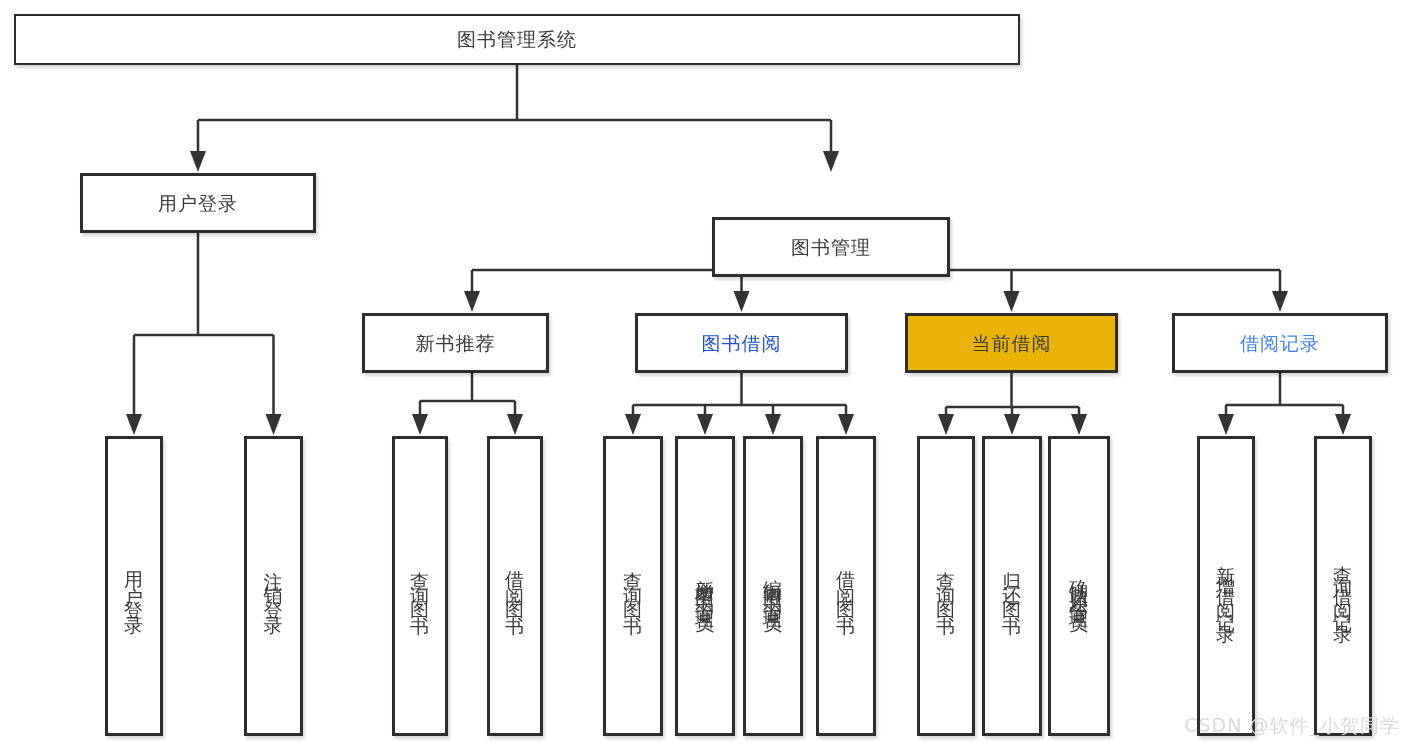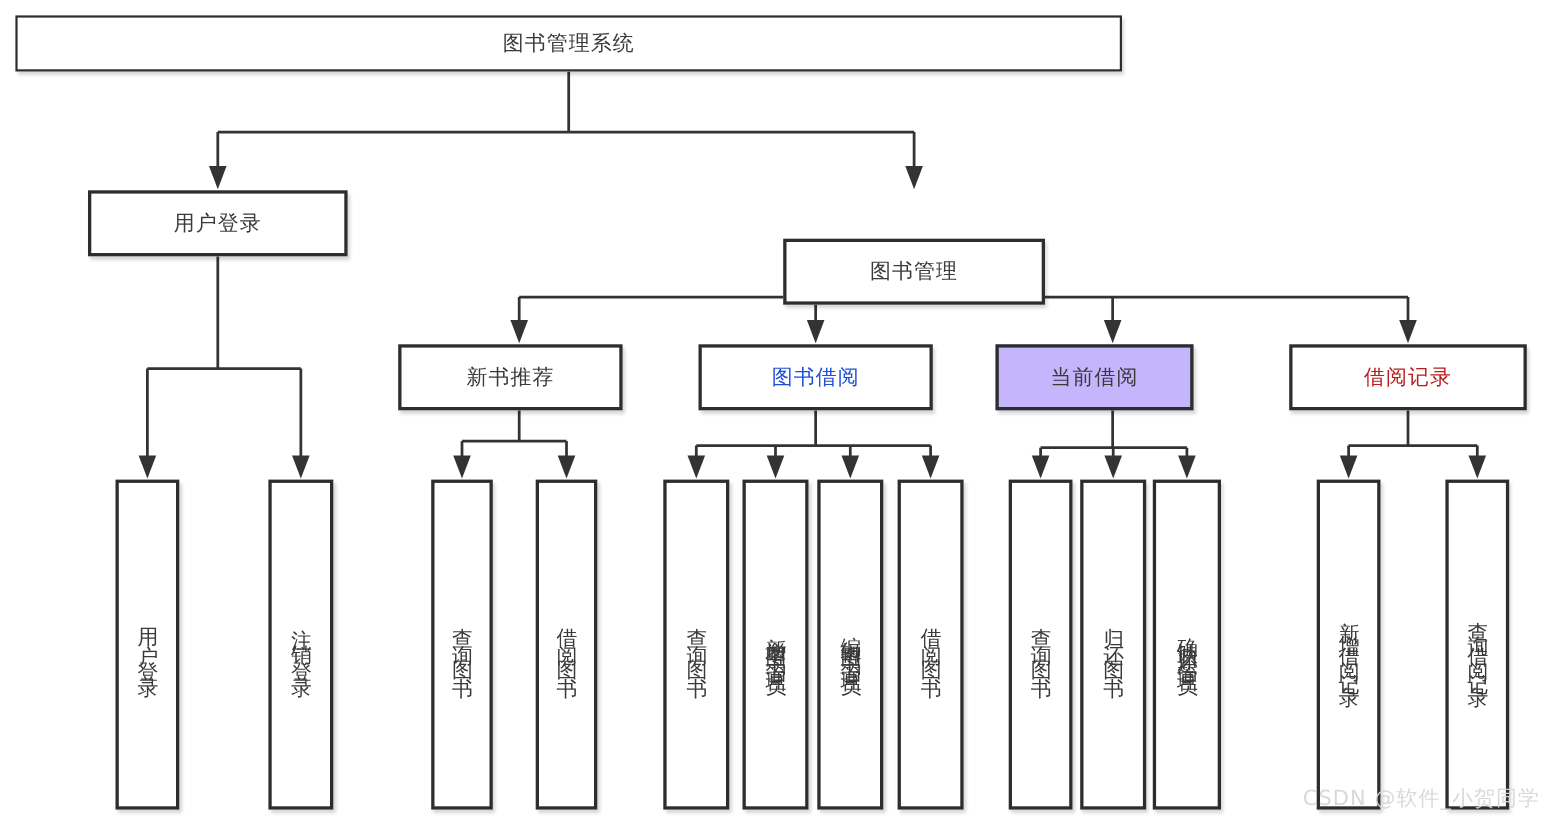--- a/index.html
+++ b/index.html
@@ -101,31 +101,31 @@
   <div class="watermark">CSDN @软件_小贺同学</div>
 <div class="node root" style="left: 14px; top: 14px; width: 1006px; height: 51px; border-color: rgb(45, 45, 45); background: rgb(255, 255, 255);">
       <span class="label" style="color: rgb(58, 58, 58);">图书管理系统</span>
     </div>
     <div class="node" style="left: 80px; top: 173px; width: 236px; height: 60px; border-color: rgb(45, 45, 45); background: rgb(255, 255, 255);">
       <span class="label" style="color: rgb(58, 58, 58);">用户登录</span>
     </div>
     <div class="node" style="left: 712px; top: 173px; width: 238px; height: 60px; border-color: rgb(45, 45, 45); background: rgb(255, 255, 255); margin-top: 44px;">
       <span class="label" style="color: rgb(58, 58, 58);">图书管理</span>
     </div>
-    <div class="node" style="left: 362px; top: 313px; width: 204px; height: 60px; border-color: rgb(45, 45, 45); background: rgb(255, 255, 255);">
+    <div class="node" style="left: 362px; top: 313px; width: 187px; height: 60px; border-color: rgb(45, 45, 45); background: rgb(255, 255, 255);">
       <span class="label" style="color: rgb(58, 58, 58);">新书推荐</span>
     </div>
     <div class="node" style="left: 635px; top: 313px; width: 213px; height: 60px; border-color: rgb(45, 45, 45); background: rgb(255, 255, 255);">
       <span class="label" style="color: #1d4ed8;">图书借阅</span>
     </div>
-    <div class="node" style="left: 905px; top: 313px; width: 180px; height: 60px; border-color: rgb(45, 45, 45); background: #c4b5fd;">
+    <div class="node" style="left: 905px; top: 313px; width: 213px; height: 60px; border-color: rgb(45, 45, 45); background: #eab308;">
       <span class="label" style="color: rgb(58, 58, 58);">当前借阅</span>
     </div>
     <div class="node" style="left: 1172px; top: 313px; width: 216px; height: 60px; border-color: rgb(45, 45, 45); background: rgb(255, 255, 255);">
-      <span class="label" style="color: #b91c1c;">借阅记录</span>
+      <span class="label" style="color: #3b82f6;">借阅记录</span>
     </div>
     <div class="node" style="left: 105px; top: 436px; width: 58px; height: 300px; border-color: rgb(45, 45, 45); background: rgb(255, 255, 255);">
       <span class="label vtext" style="color: rgb(58, 58, 58); letter-spacing: 15px;">用户登录</span>
     </div>
     <div class="node" style="left: 244px; top: 436px; width: 59px; height: 300px; border-color: rgb(45, 45, 45); background: rgb(255, 255, 255);">
       <span class="label vtext" style="color: rgb(58, 58, 58); letter-spacing: 15px;">注销登录</span>
     </div>
     <div class="node" style="left: 392px; top: 436px; width: 56px; height: 300px; border-color: rgb(45, 45, 45); background: rgb(255, 255, 255);">
       <span class="label vtext" style="color: rgb(58, 58, 58); letter-spacing: 15px;">查询图书</span>
     </div>

